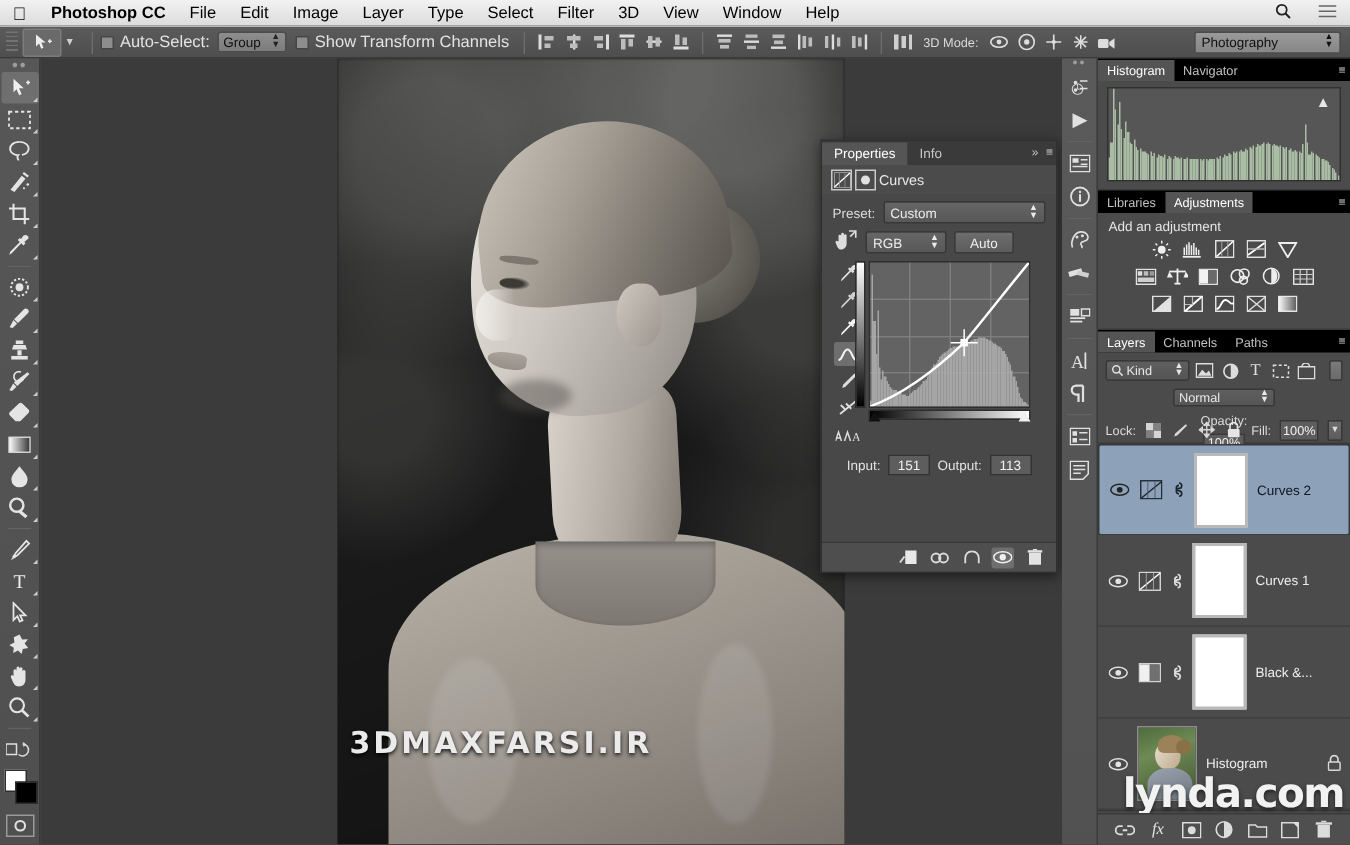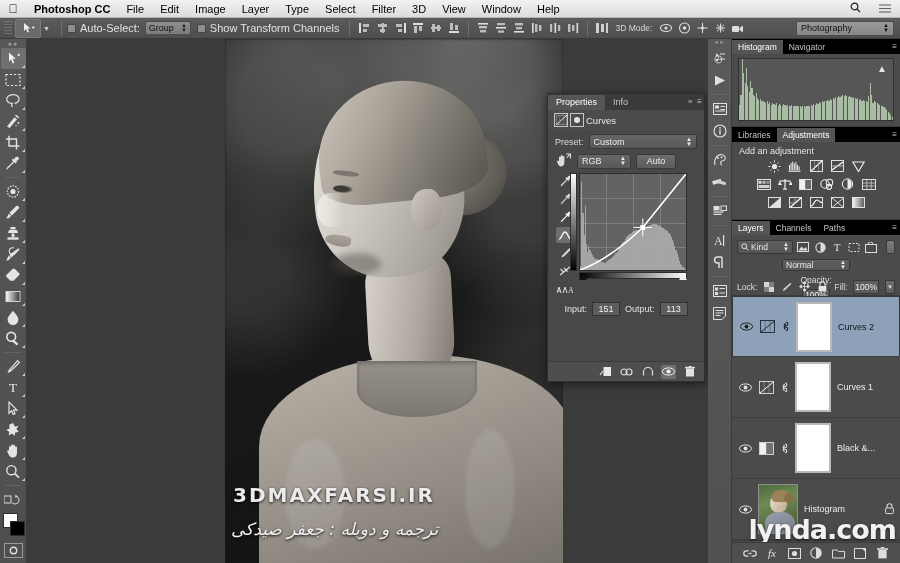--- a/index.html
+++ b/index.html
@@ -715,21 +715,20 @@
         <div class="brow"></div>
         <div class="eye"></div>
         <div class="lips"></div>
         <div class="chin-shadow"></div>
         <div class="ear"></div>
         <div class="collar"></div>
         <div class="fold" style="left:60px;top:400px;width:60px;height:110px;"></div>
         <div class="fold" style="left:240px;top:390px;width:50px;height:120px;"></div>
       </div>
       <div class="wm-site">3DMAXFARSI.IR</div>
-      <div class="wm-persian">ترجمه و دوبله : جعفر صیدکی</div>
     </div>
   </div>
 
   <div class="prop-panel">
     <div class="tabrow">
       <div class="tab on">Properties</div>
       <div class="tab">Info</div>
       <div class="tools">
         <span>»</span>
         <span>≡</span>

